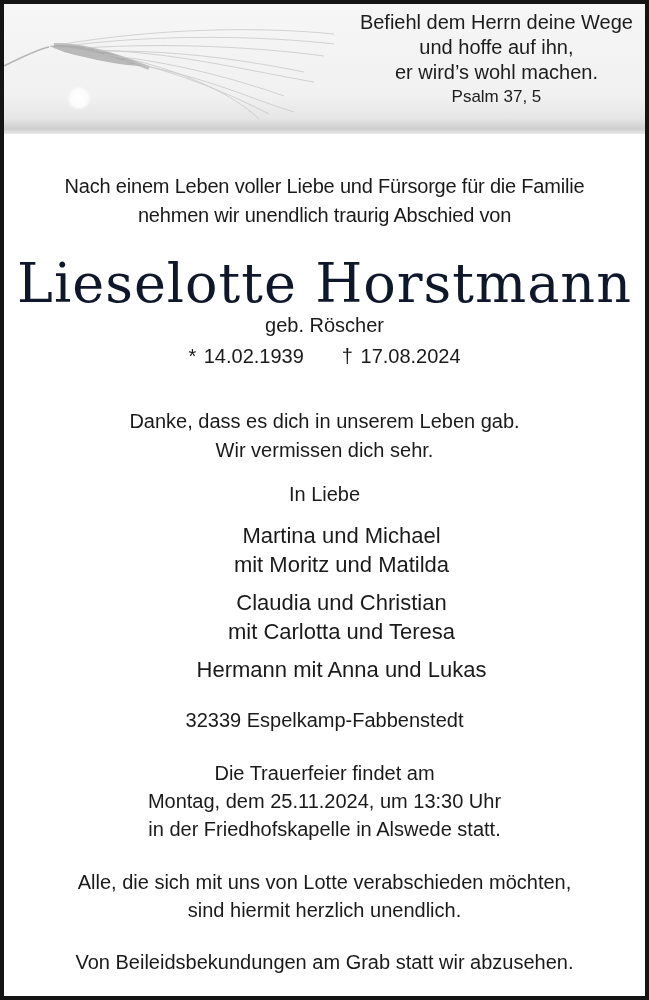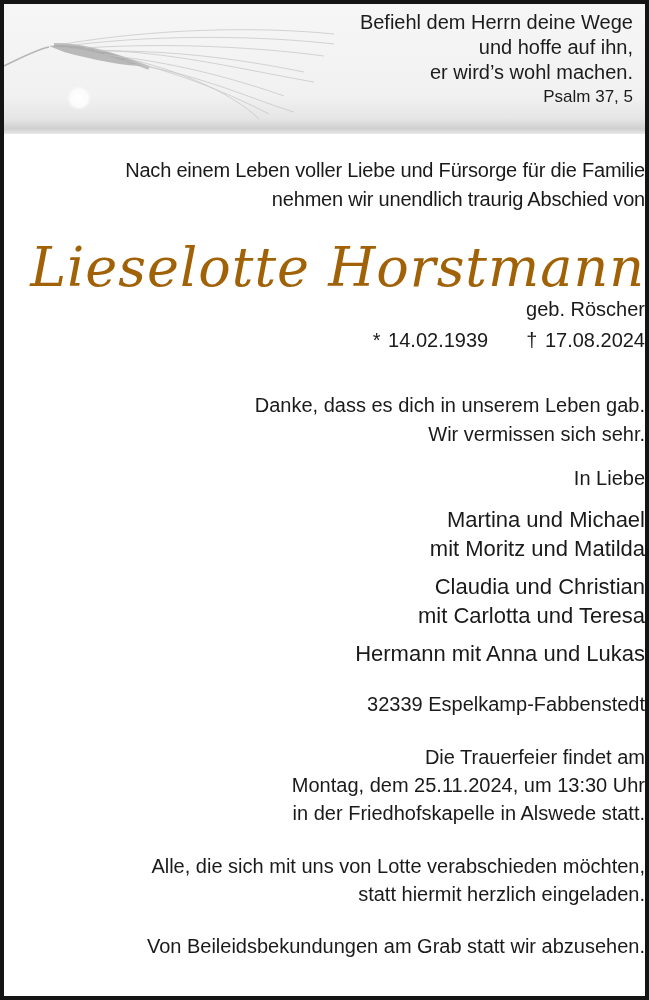--- a/index.html
+++ b/index.html
@@ -10,30 +10,30 @@
     background: #ffffff; color: #1a1a1a;
     font-family: "Liberation Sans", "DejaVu Sans", sans-serif;
   }
   .header-band {
     position: absolute; left: 0; top: 0; width: 641px; height: 130px;
     background: linear-gradient(180deg, #f6f6f6 0%, #f1f1f1 70%, #e6e6e6 88%, #cfcfcf 96%, #e9e9e9 100%);
     overflow: hidden;
   }
   .header-band svg { position: absolute; left: 0; top: 0; }
   .verse {
-    position: absolute; right: 12px; top: 6px; text-align: right;
+    position: absolute; right: 12px; top: 6px; text-align: center;
     font-size: 20px; line-height: 25px; color: #1c1c1c;
   }
   .verse .ref { font-size: 17px; line-height: 24px; }
-  .content { position: absolute; left: 0; top: 152px; width: 641px; text-align: right; }
+  .content { position: absolute; left: 0; top: 168px; width: 641px; text-align: center; }
   .intro { font-size: 20px; line-height: 29px; letter-spacing: -0.2px; }
   .name {
-    font-family: "DejaVu Serif", serif; font-style: italic;
+    font-family: "DejaVu Serif", serif; 
     font-size: 54px; line-height: 64px; margin-top: 22px; letter-spacing: 1px;
-    color: #a16207;
+    color: #0f172a;
   }
   .maiden { font-size: 20px; line-height: 26px; margin-top: -4px; }
   .dates { font-size: 20px; line-height: 28px; margin-top: 4px; word-spacing: 2px; }
   .dates .gap { display: inline-block; width: 38px; }
   .thanks { font-size: 20px; line-height: 29px; margin-top: 37px; }
   .inliebe { font-size: 20px; line-height: 29px; margin-top: 15px; }
   .family { font-size: 22px; line-height: 29px; margin-top: 12px; margin-left: 34px; }
   .family .grp { margin-bottom: 9px; }
   .address { font-size: 20px; line-height: 29px; margin-top: 22px; }
   .service { font-size: 20px; line-height: 28px; margin-top: 24px; }
@@ -86,21 +86,21 @@
     </div>
 
     <div class="name">Lieselotte Horstmann</div>
     <div class="maiden">geb. Röscher</div>
     <div class="dates">
       <span>* 14.02.1939</span><span class="gap"></span><span>† 17.08.2024</span>
     </div>
 
     <div class="thanks">
       <span class="line">Danke, dass es dich in unserem Leben gab.</span>
-      <span class="line">Wir vermissen sich sehr.</span>
+      <span class="line">Wir vermissen dich sehr.</span>
     </div>
 
     <div class="inliebe">In Liebe</div>
 
     <div class="family">
       <div class="grp">
         <span class="line">Martina und Michael</span>
         <span class="line">mit Moritz und Matilda</span>
       </div>
       <div class="grp">
@@ -115,18 +115,18 @@
     <div class="address">32339 Espelkamp-Fabbenstedt</div>
 
     <div class="service">
       <span class="line">Die Trauerfeier findet am</span>
       <span class="line">Montag, dem 25.11.2024, um 13:30 Uhr</span>
       <span class="line">in der Friedhofskapelle in Alswede statt.</span>
     </div>
 
     <div class="invite">
       <span class="line">Alle, die sich mit uns von Lotte verabschieden möchten,</span>
-      <span class="line">statt hiermit herzlich eingeladen.</span>
+      <span class="line">sind hiermit herzlich unendlich.</span>
     </div>
 
     <div class="closing">Von Beileidsbekundungen am Grab statt wir abzusehen.</div>
   </div>
 </div>
 
 </body></html>

